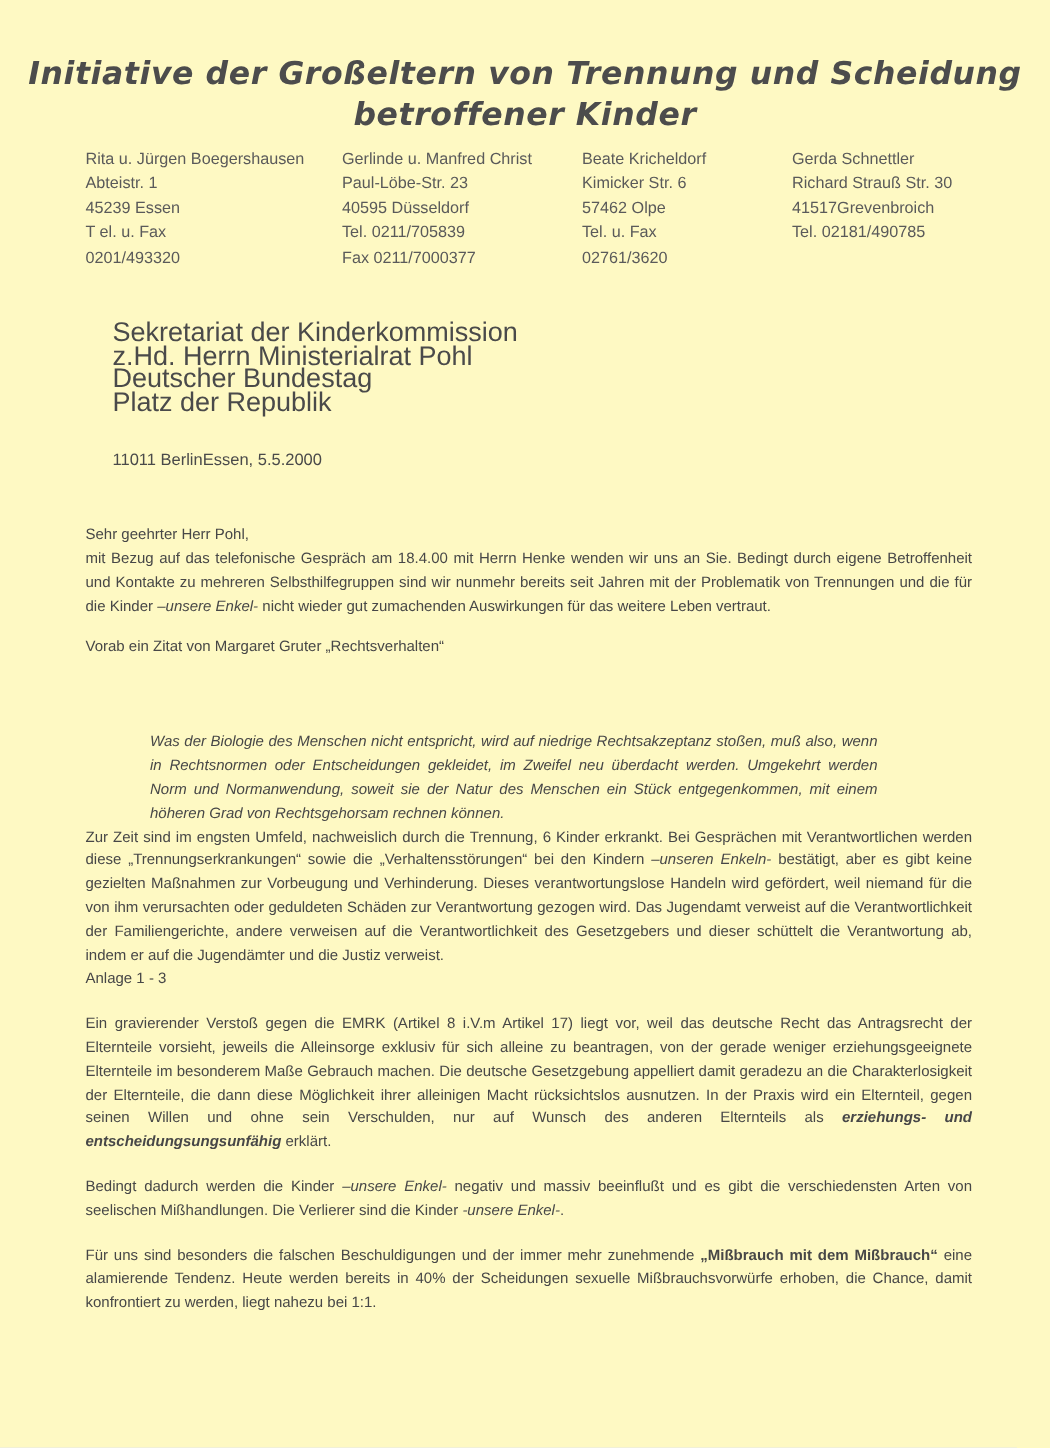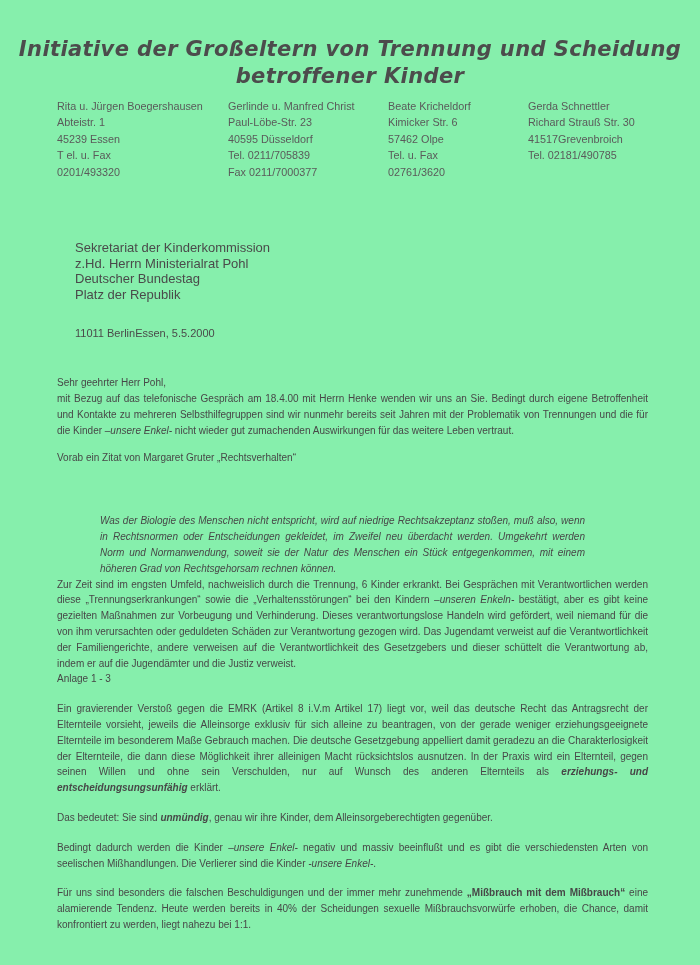--- a/index.html
+++ b/index.html
@@ -1,39 +1,39 @@
 <!DOCTYPE html>
 <html><head>
 <meta charset="utf-8">
 <style>
   html,body{margin:0;padding:0;background:#e8e8e8;}
   .page{
     position:relative;width:700px;height:965px;margin:0 auto;
-    background:#86efac;overflow:hidden;
+    background:#fef9c3;overflow:hidden;
     font-family:"Liberation Sans", sans-serif;color:#454545;
   }
   .title{
     margin-top:36px;text-align:center;
     font-family:"DejaVu Sans", sans-serif;
     font-style:italic;font-weight:bold;
     font-size:21px;line-height:27px;color:#4c4c4c;letter-spacing:0.4px;
   }
   .contacts{
     display:flex;flex-direction:row;
     padding:8px 20px 0 57px;
     font-size:10.8px;line-height:16.4px;color:#5a5a5a;
   }
   .contact-col{flex:0 0 auto;}
   .contact-col:nth-child(1){width:171px;}
   .contact-col:nth-child(2){width:160px;}
   .contact-col:nth-child(3){width:140px;}
   .contact-col:nth-child(4){width:160px;}
   .contact-line{display:block;white-space:nowrap;}
   .main{padding:0 52px 0 57px;}
-  .recipient{margin-top:60px;margin-left:18px;font-size:13px;line-height:15.6px;color:#4a4a4a;}
+  .recipient{margin-top:34px;margin-left:18px;font-size:18px;line-height:15.6px;color:#4a4a4a;}
   .recipient .bold{font-weight:normal;}
   .dateline-row{
     display:flex;justify-content:flex-start;align-items:baseline;
     margin-top:25px;margin-left:18px;font-size:11px;color:#4a4a4a;
   }
   .dateline-row .date{margin-right:40px;}
   .bodytext{margin-top:36px;font-size:10px;line-height:15.8px;color:#474747;}
   .bodytext .line{text-align:left;}
   .bodytext .para{text-align:justify;}
   .bodytext .quote{
@@ -101,19 +101,18 @@
     </div>
 
     <div class="bodytext">
         <div class="line"><span>Sehr geehrter Herr Pohl,</span></div>
         <div class="para"><span>mit Bezug auf das telefonische Gespräch am 18.4.00 mit Herrn Henke wenden wir uns an Sie. Bedingt durch eigene Betroffenheit und Kontakte zu mehreren Selbsthilfegruppen sind wir nunmehr bereits seit Jahren mit der Problematik von Trennungen und die für die Kinder </span><span class="run-i">–unsere Enkel-</span><span> nicht wieder gut zumachenden Auswirkungen für das weitere Leben vertraut.</span></div>
         <div class="line mts"><span>Vorab ein Zitat von Margaret Gruter „Rechtsverhalten“</span></div>
         <div class="quote"><span>Was der Biologie des Menschen nicht entspricht, wird auf niedrige Rechtsakzeptanz stoßen, muß also, wenn in Rechtsnormen oder Entscheidungen gekleidet, im Zweifel neu überdacht werden. Umgekehrt werden Norm und Normanwendung, soweit sie der Natur des Menschen ein Stück entgegenkommen, mit einem höheren Grad von Rechtsgehorsam rechnen können.</span></div>
         <div class="para"><span>Zur Zeit sind im engsten Umfeld, nachweislich durch die Trennung, 6 Kinder erkrankt. Bei Gesprächen mit Verantwortlichen werden diese „Trennungserkrankungen“ sowie die „Verhaltensstörungen“ bei den Kindern </span><span class="run-i">–unseren Enkeln-</span><span> bestätigt, aber es gibt keine gezielten Maßnahmen zur Vorbeugung und Verhinderung. Dieses verantwortungslose Handeln wird gefördert, weil niemand für die von ihm verursachten oder geduldeten Schäden zur Verantwortung gezogen wird. Das Jugendamt verweist auf die Verantwortlichkeit der Familiengerichte, andere verweisen auf die Verantwortlichkeit des Gesetzgebers und dieser schüttelt die Verantwortung ab, indem er auf die Jugendämter und die Justiz verweist.</span></div>
         <div class="line"><span>Anlage 1 - 3</span></div>
         <div class="para mt"><span>Ein gravierender Verstoß gegen die EMRK (Artikel 8 i.V.m Artikel 17) liegt vor, weil das deutsche Recht das Antragsrecht der Elternteile vorsieht, jeweils die Alleinsorge exklusiv für sich alleine zu beantragen, von der gerade weniger erziehungsgeeignete Elternteile im besonderem Maße Gebrauch machen. Die deutsche Gesetzgebung appelliert damit geradezu an die Charakterlosigkeit der Elternteile, die dann diese Möglichkeit ihrer alleinigen Macht rücksichtslos ausnutzen. In der Praxis wird ein Elternteil, gegen seinen Willen und ohne sein Verschulden, nur auf Wunsch des anderen Elternteils als </span><span class="run-bi">erziehungs- und entscheidungsungsunfähig</span><span> erklärt.</span></div>
-        <div class="para mt"><span>Das bedeutet: Sie sind </span><span class="run-bi">unmündig</span><span>, genau wir ihre Kinder, dem Alleinsorgeberechtigten gegenüber.</span></div>
         <div class="para mt"><span>Bedingt dadurch werden die Kinder </span><span class="run-i">–unsere Enkel-</span><span>  negativ und massiv beeinflußt und es gibt die verschiedensten Arten von seelischen Mißhandlungen. Die Verlierer sind die Kinder </span><span class="run-i">-unsere Enkel-</span><span>.</span></div>
         <div class="para mt"><span>Für uns sind besonders die falschen Beschuldigungen und der immer mehr zunehmende </span><span class="run-b">„Mißbrauch mit dem Mißbrauch“</span><span> eine alamierende Tendenz. Heute werden bereits in 40% der Scheidungen sexuelle Mißbrauchsvorwürfe erhoben, die Chance, damit konfrontiert zu werden, liegt nahezu bei 1:1.</span></div>
       </div>
 
   </div>
 </div>
 
 </body></html>

